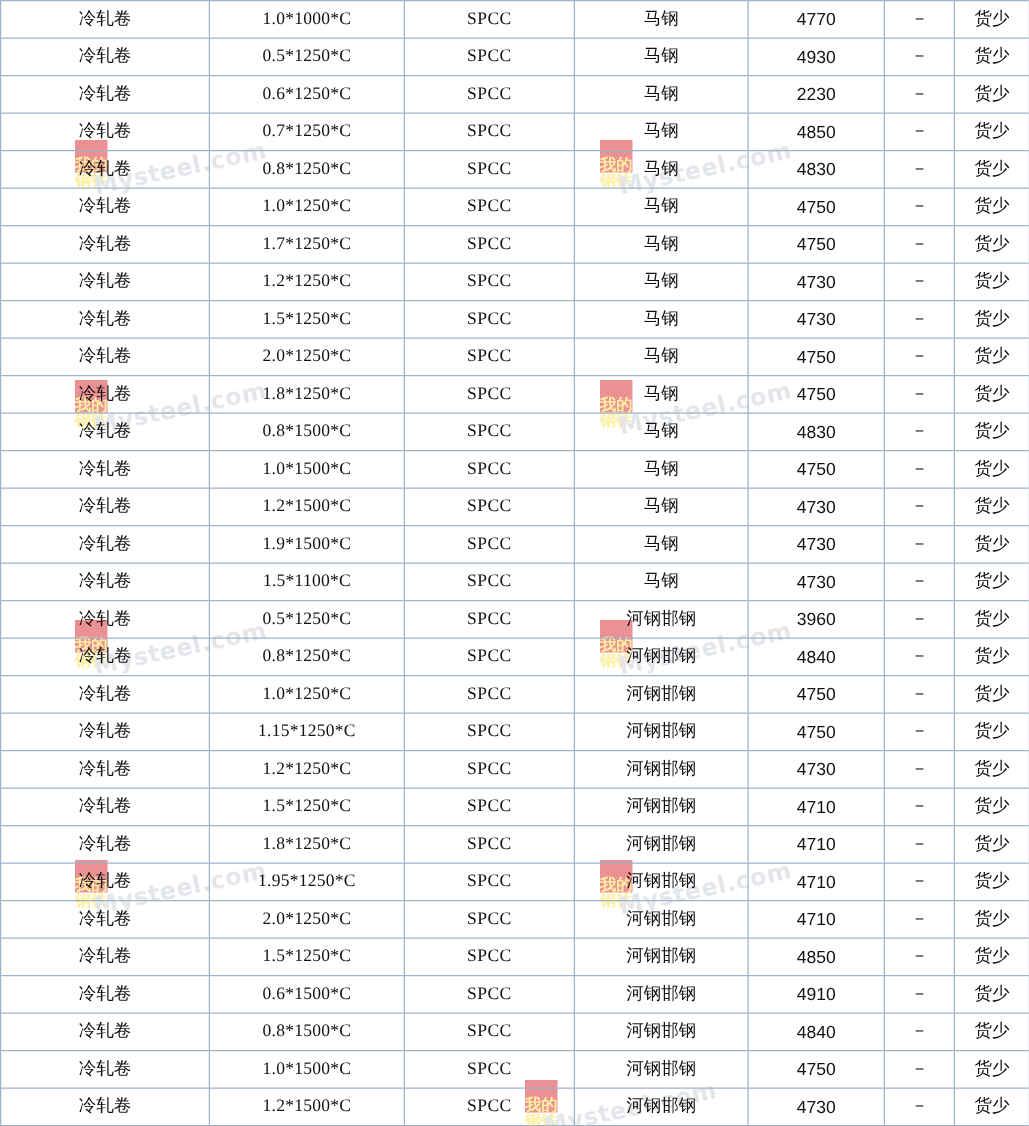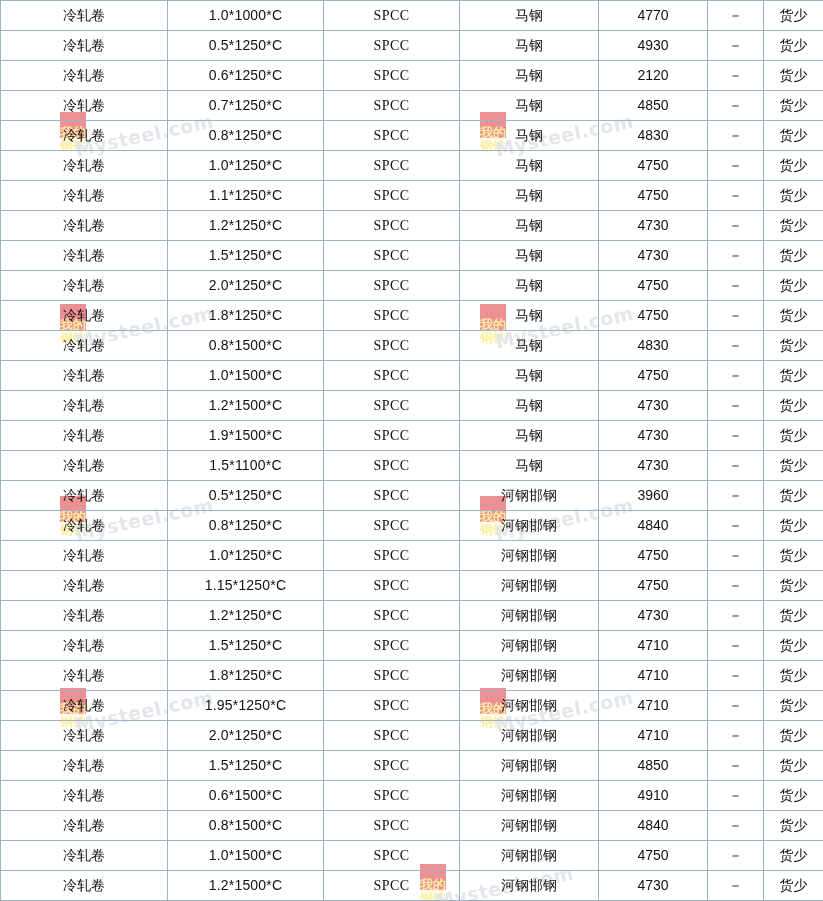--- a/index.html
+++ b/index.html
@@ -51,21 +51,21 @@
   td.col-product,
   td.col-spec,
   td.col-grade,
   td.col-mill,
   td.col-price,
   td.col-change,
   td.col-note {
     font-size: 14.5px;
   }
   td.col-spec {
-    font-family: Liberation Sans, sans-serif;
+    font-family: Liberation Serif, serif;
     letter-spacing: 0.2px;
     margin-top: 12px;
   }
   td.col-grade {
     font-family: "Liberation Serif", "DejaVu Serif", serif;
     letter-spacing: 0.4px;
   }
   td.col-price {
     font-family: Liberation Sans, sans-serif;
   }
@@ -215,21 +215,21 @@
           <td class="col-mill">马钢</td>
           <td class="col-price">4930</td>
           <td class="col-change">－</td>
           <td class="col-note">货少</td>
         </tr>
         <tr>
           <td class="col-product">冷轧卷</td>
           <td class="col-spec">0.6*1250*C</td>
           <td class="col-grade">SPCC</td>
           <td class="col-mill">马钢</td>
-          <td class="col-price">2120</td>
+          <td class="col-price">2230</td>
           <td class="col-change">－</td>
           <td class="col-note">货少</td>
         </tr>
         <tr>
           <td class="col-product">冷轧卷</td>
           <td class="col-spec">0.7*1250*C</td>
           <td class="col-grade">SPCC</td>
           <td class="col-mill">马钢</td>
           <td class="col-price">4850</td>
           <td class="col-change">－</td>
@@ -248,21 +248,21 @@
           <td class="col-product">冷轧卷</td>
           <td class="col-spec">1.0*1250*C</td>
           <td class="col-grade">SPCC</td>
           <td class="col-mill">马钢</td>
           <td class="col-price">4750</td>
           <td class="col-change">－</td>
           <td class="col-note">货少</td>
         </tr>
         <tr>
           <td class="col-product">冷轧卷</td>
-          <td class="col-spec">1.1*1250*C</td>
+          <td class="col-spec">1.7*1250*C</td>
           <td class="col-grade">SPCC</td>
           <td class="col-mill">马钢</td>
           <td class="col-price">4750</td>
           <td class="col-change">－</td>
           <td class="col-note">货少</td>
         </tr>
         <tr>
           <td class="col-product">冷轧卷</td>
           <td class="col-spec">1.2*1250*C</td>
           <td class="col-grade">SPCC</td>

